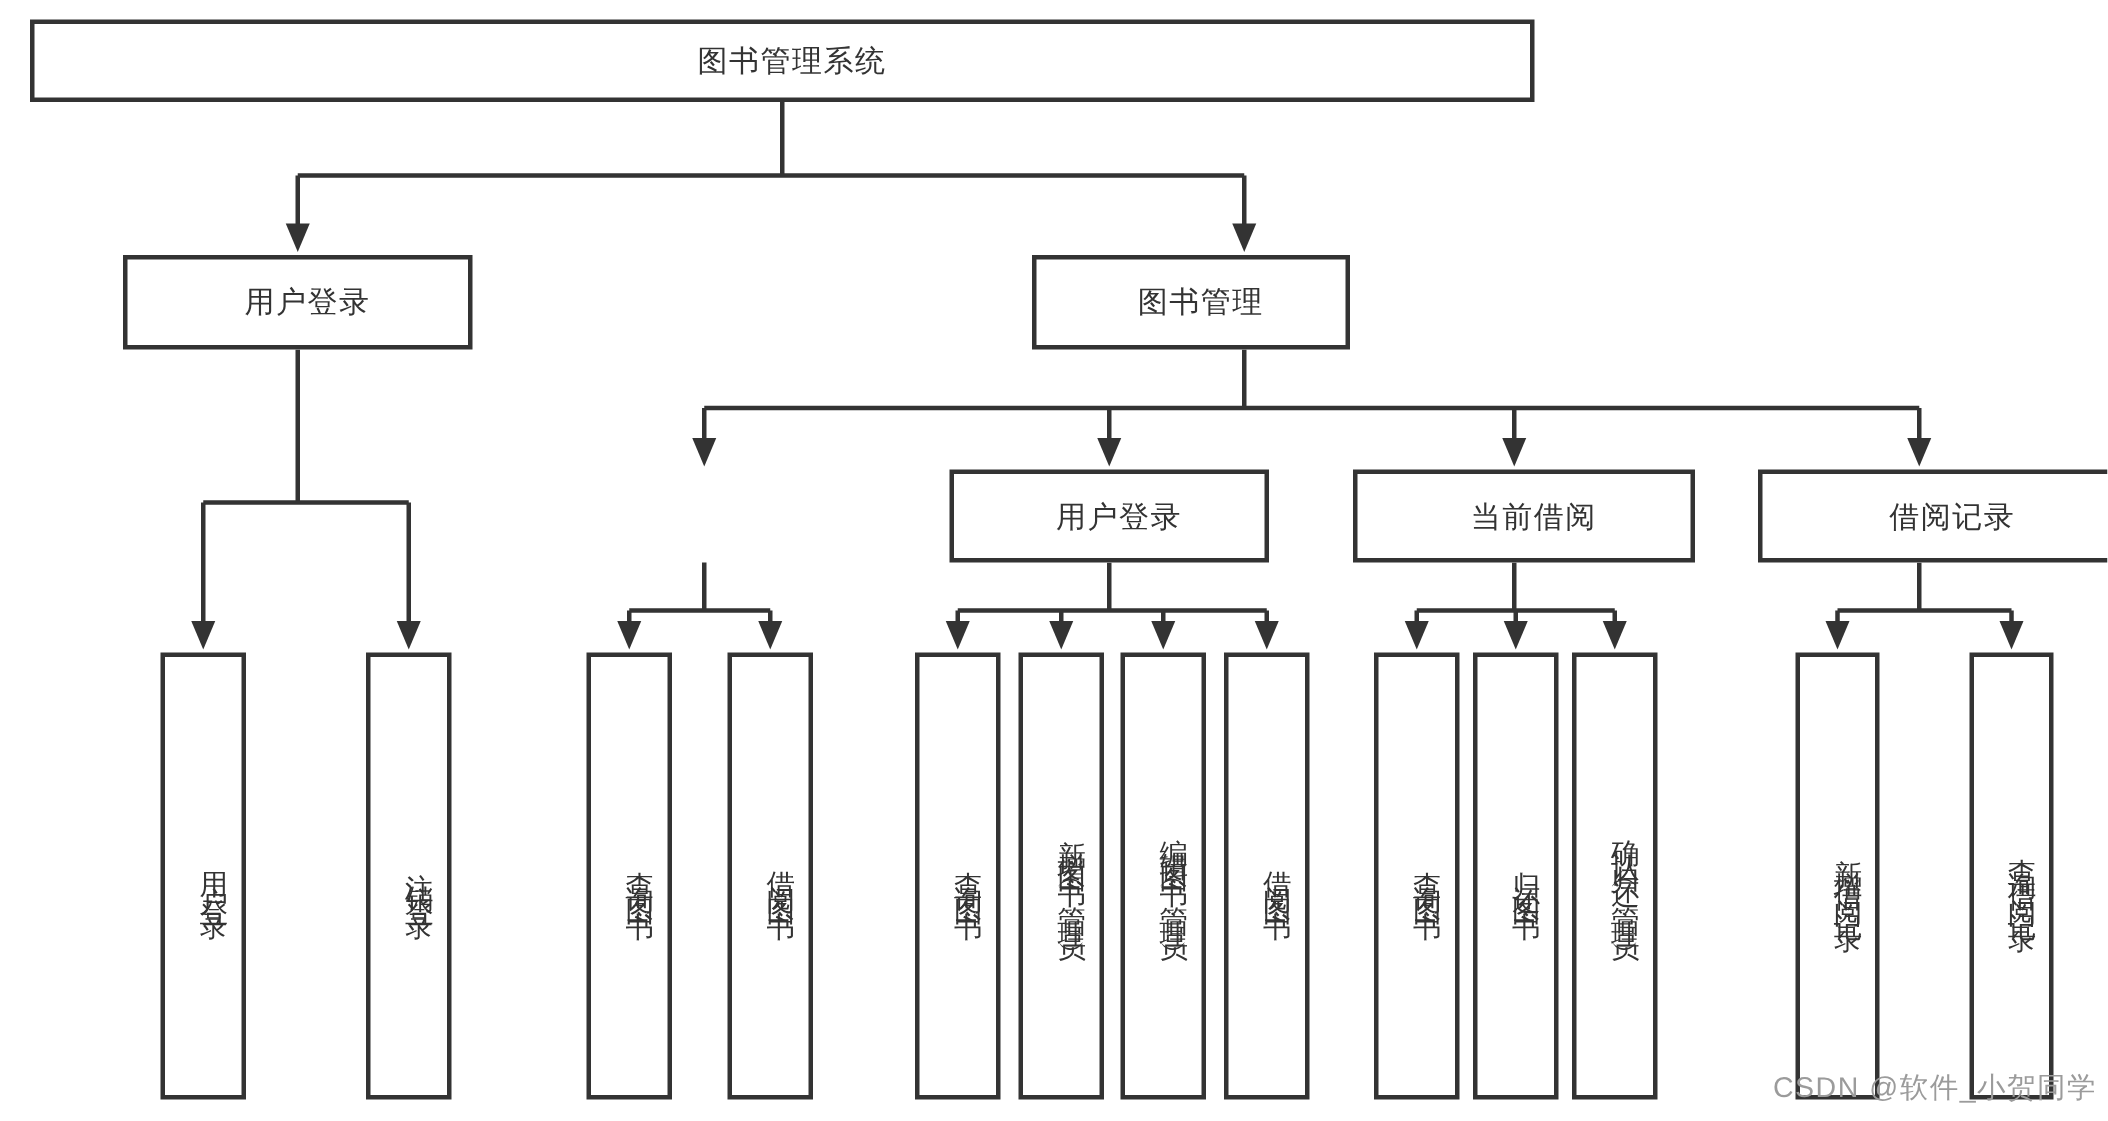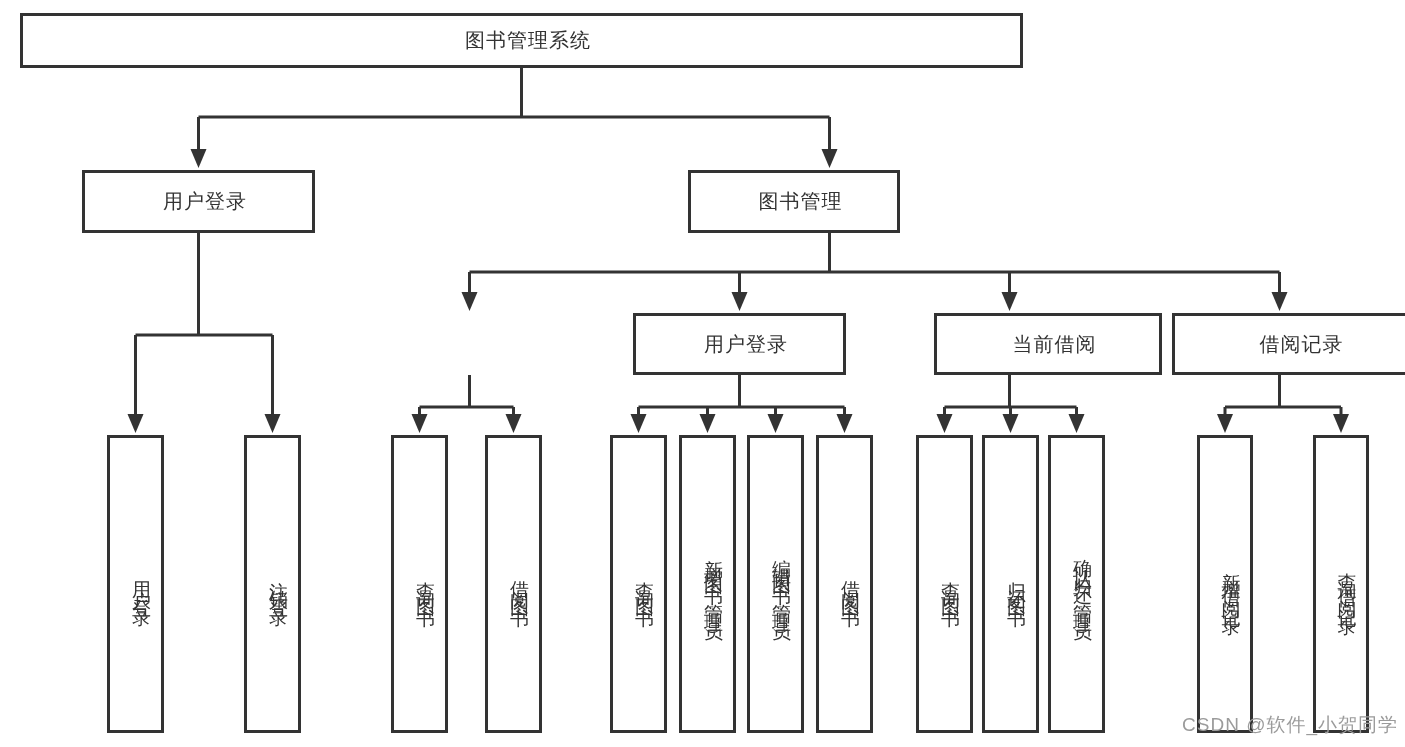--- a/index.html
+++ b/index.html
@@ -72,21 +72,21 @@
   <div class="node h" style="left:82px;top:170px;width:233px;height:63px">
     <span>用户登录</span>
   </div>
   <div class="node h" style="left:688px;top:170px;width:212px;height:63px">
     <span>图书管理</span>
   </div>
 
   <div class="node h" style="left:633px;top:313px;width:213px;height:62px">
     <span>用户登录</span>
   </div>
-  <div class="node h" style="left:934px;top:313px;width:228px;height:62px">
+  <div class="node h" style="left:902px;top:313px;width:228px;height:62px">
     <span>当前借阅</span>
   </div>
   <div class="node h" style="left:1172px;top:313px;width:246px;height:62px">
     <span>借阅记录</span>
   </div>
 
   <div class="node v" style="left:107px;top:435px;width:57px;height:298px">
     <span>用户登录</span>
   </div>
   <div class="node v" style="left:244px;top:435px;width:57px;height:298px">

